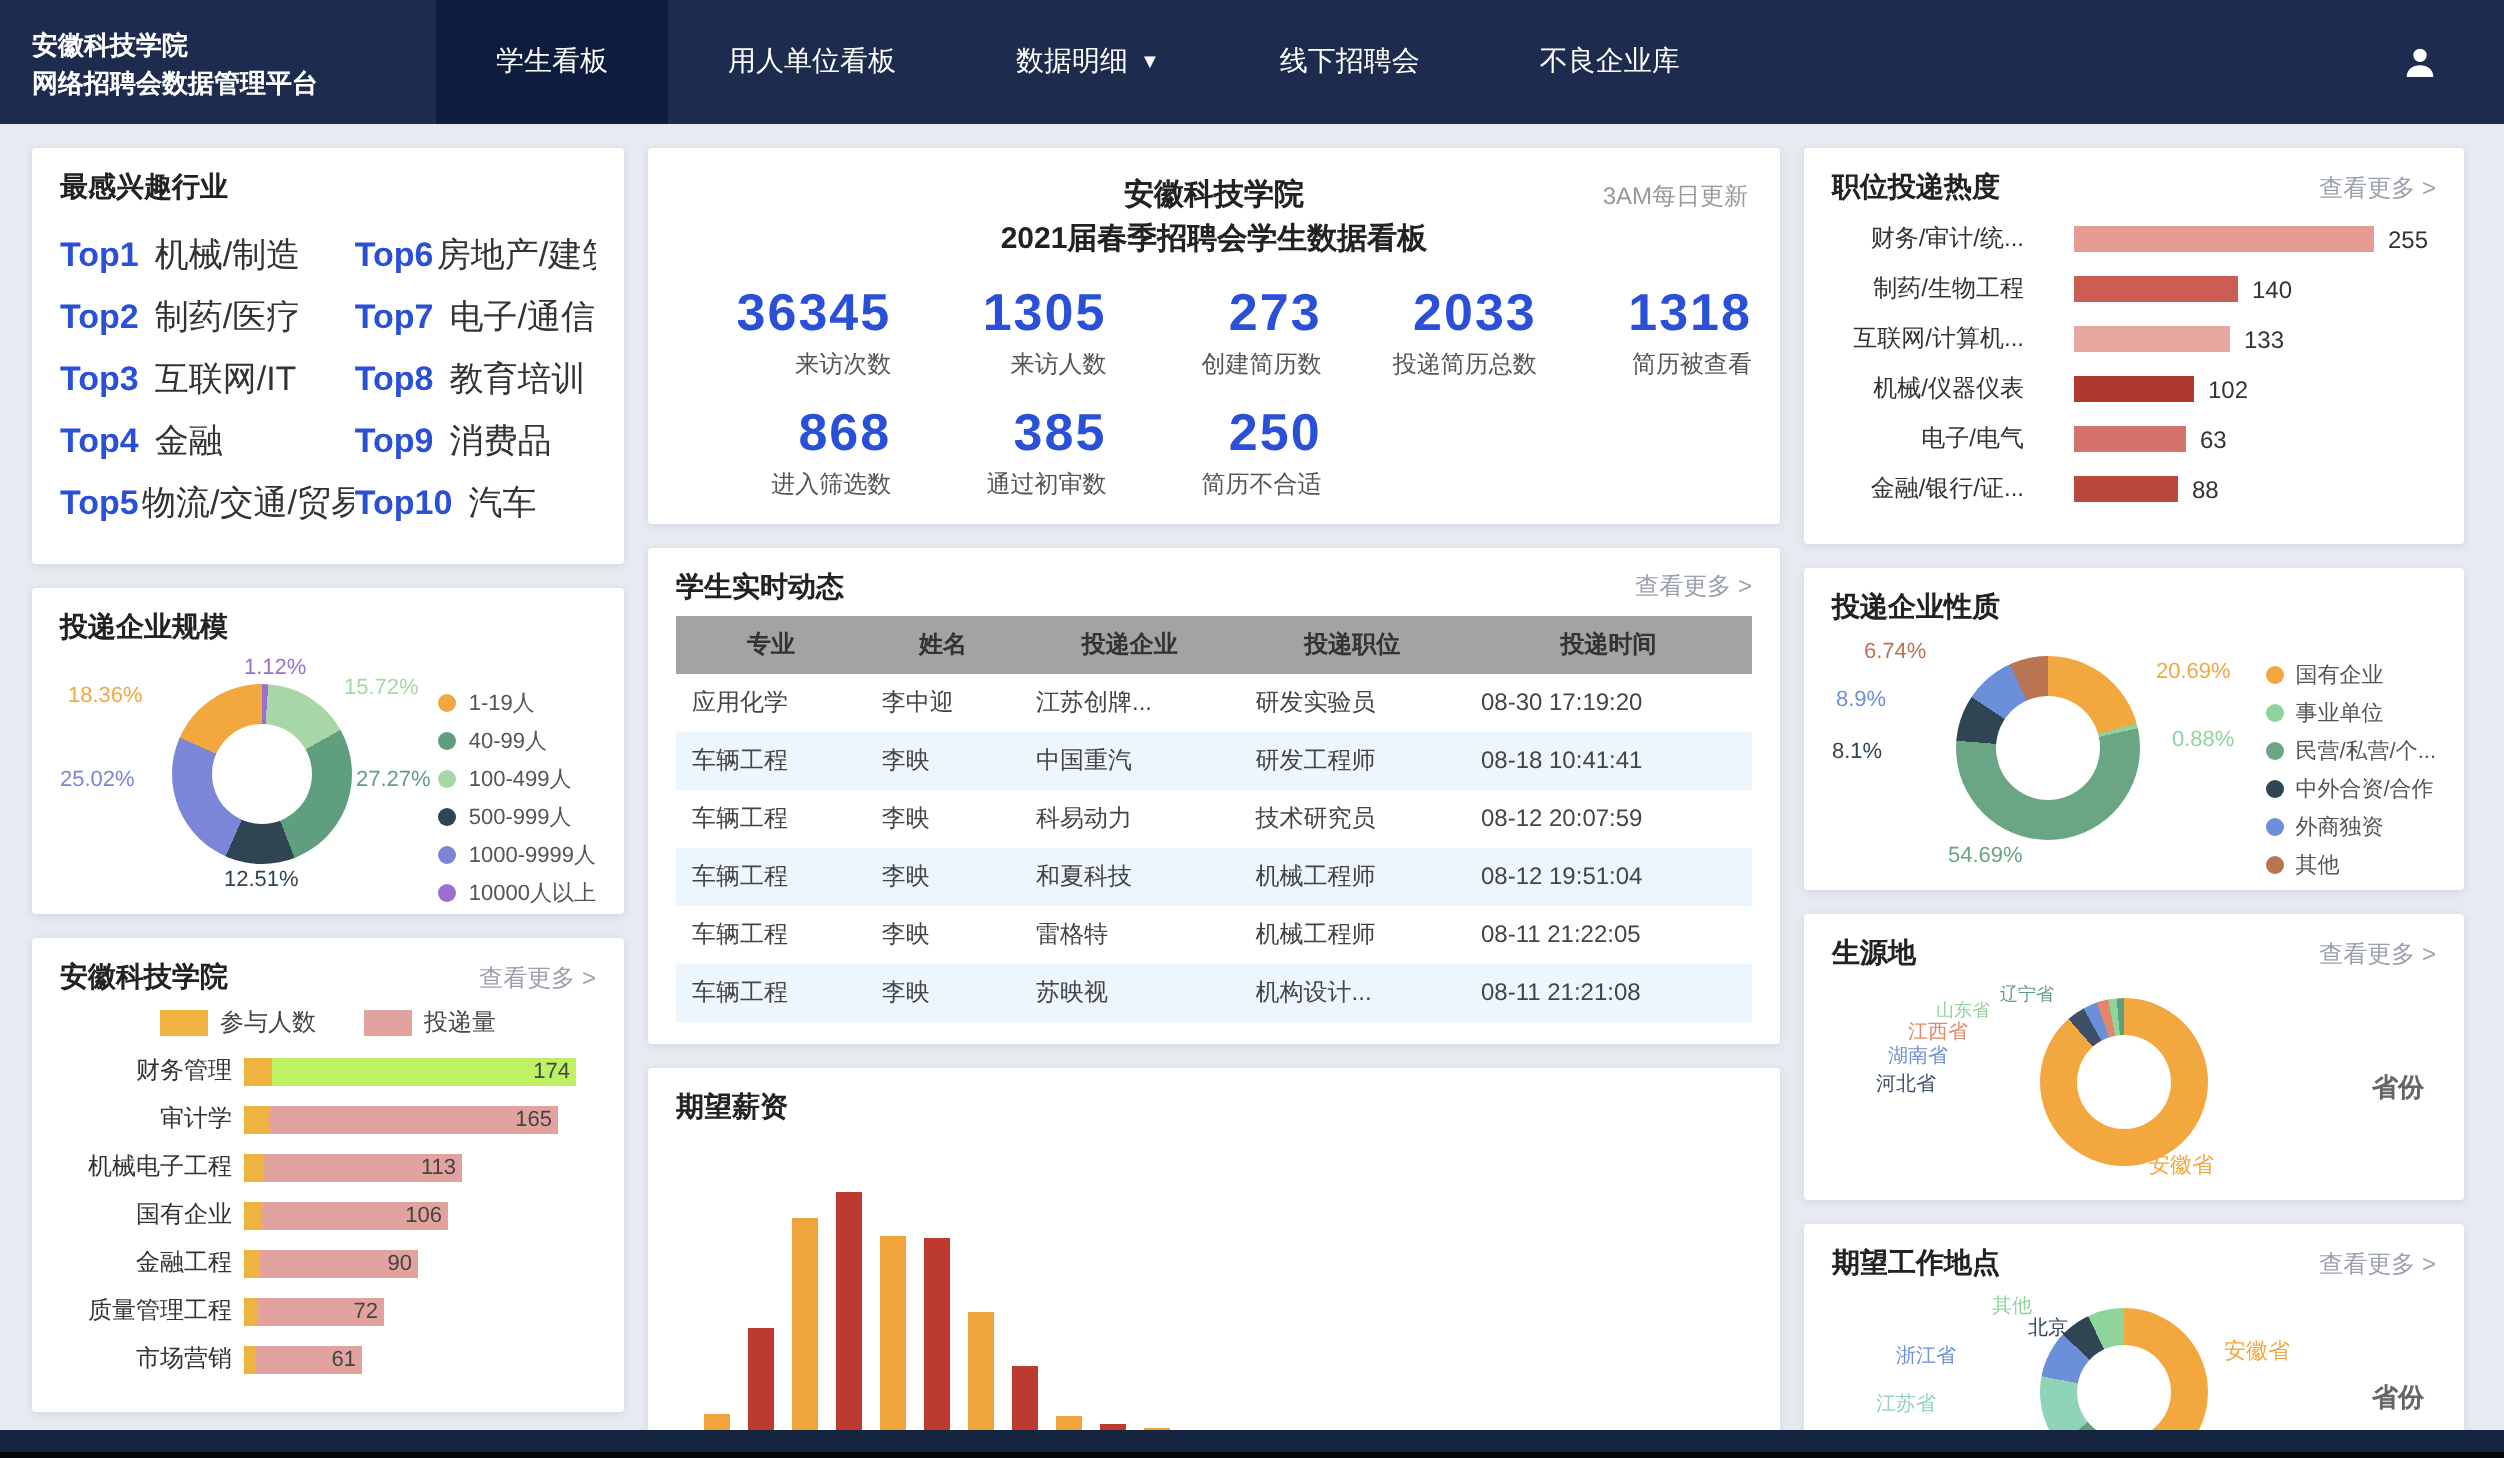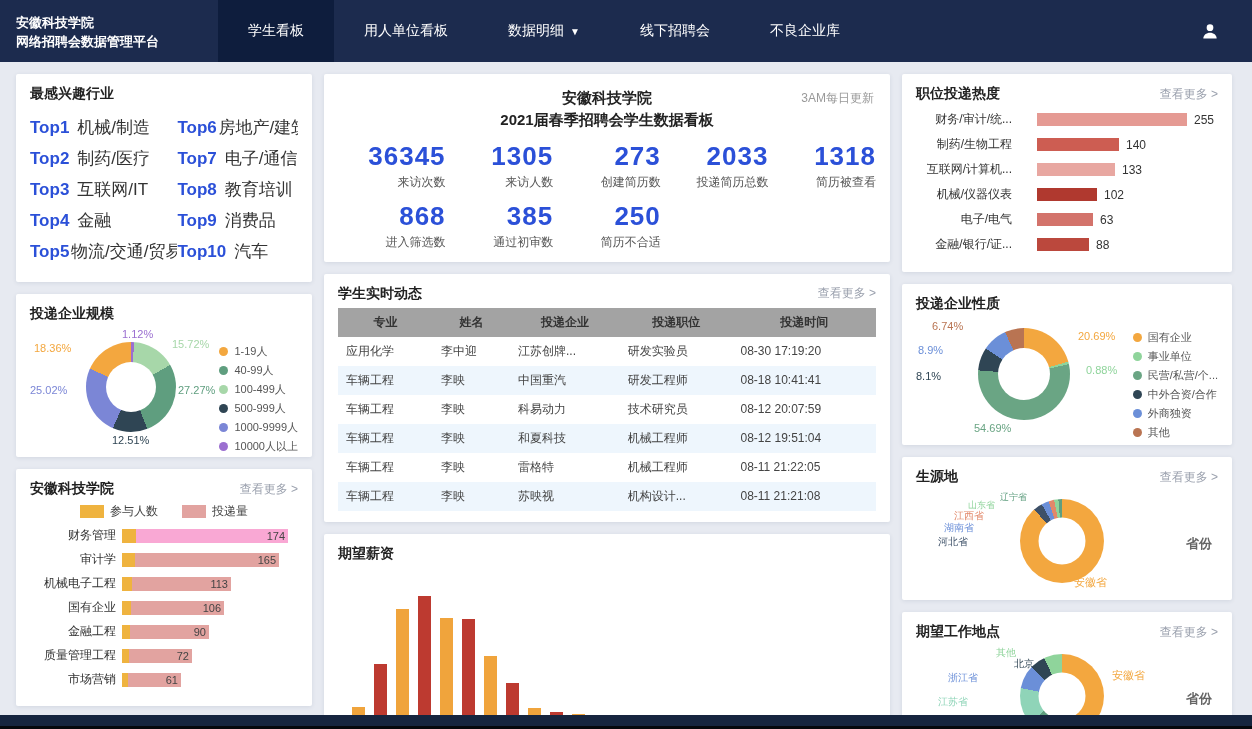--- a/index.html
+++ b/index.html
@@ -218,21 +218,21 @@
           <span class="mj-lg-item">
             <span class="mj-lg-rect" style="background: rgb(226, 163, 160);"></span>
             <span>投递量</span>
           </span>
         </div>
       <div id="majors-chart">
           <div class="mj-row">
             <span class="mj-label">财务管理</span>
             <div class="mj-bar">
               <div style="width: 14px; background: rgb(239, 179, 63);"></div>
-              <div class="mj-seg2" style="width: 152px; background: #f9a8d4; text-align: right;">174</div>
+              <div class="mj-seg2" style="width: 152px; background: #bef264; text-align: right;">174</div>
             </div>
           </div>
           <div class="mj-row">
             <span class="mj-label">审计学</span>
             <div class="mj-bar">
               <div style="width: 13px; background: rgb(239, 179, 63);"></div>
               <div class="mj-seg2" style="width: 144px; background: rgb(226, 163, 160);">165</div>
             </div>
           </div>
           <div class="mj-row">

